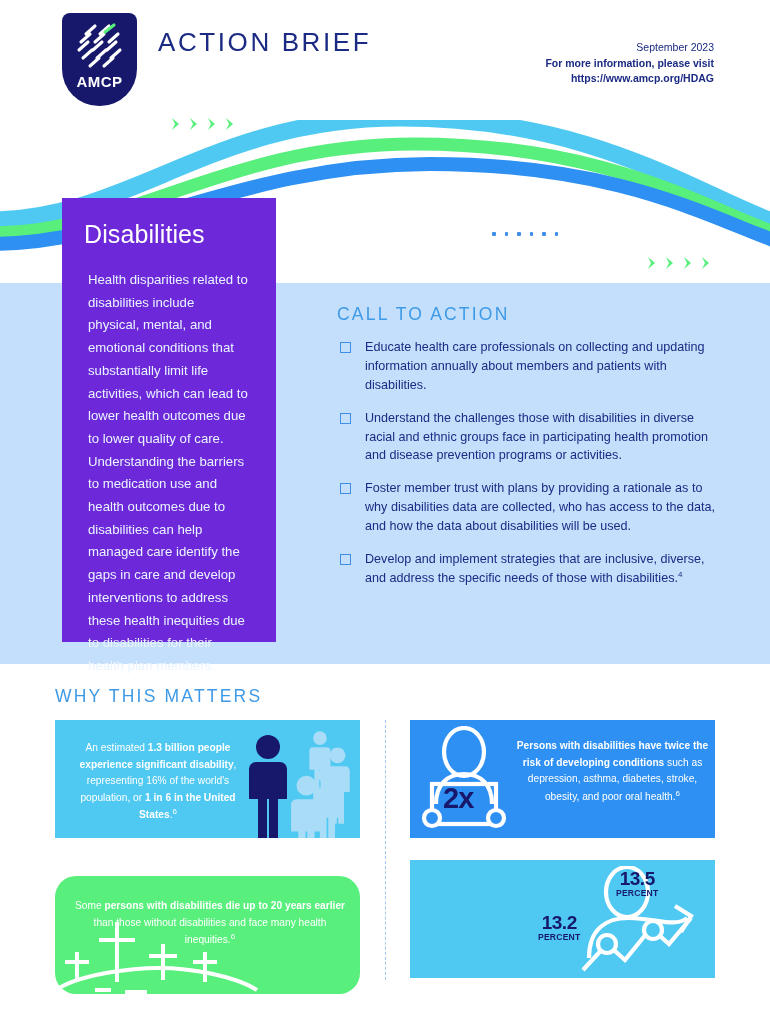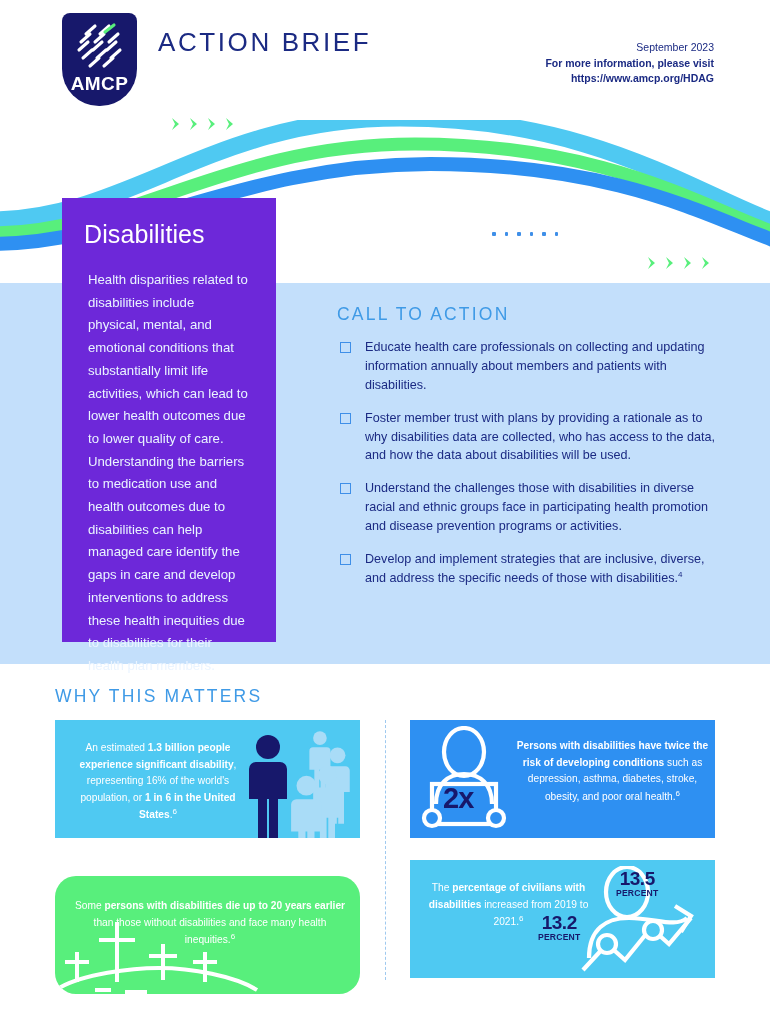--- a/index.html
+++ b/index.html
@@ -12,21 +12,21 @@
 
   
   .header{position:absolute;left:0;top:0;width:770px;height:115px;}
   .logo-shield{
     position:absolute;left:62px;top:13px;width:75px;height:93px;
     background:#17186b;border-radius:8px 8px 37px 37px;
   }
   .logo-marks{position:absolute;left:0;top:8px;width:75px;height:50px;}
   .logo-word{
     position:absolute;left:0;top:60px;width:75px;text-align:center;
-    color:#fff;font-weight:bold;font-size:19px;letter-spacing:.4px;
+    color:#fff;font-weight:bold;font-size:15px;letter-spacing:.4px;
   }
   .title-block{position:absolute;left:158px;top:28px;}
   .t-health{
     color:#3399f5;font-size:25px;font-weight:bold;line-height:1.06;
     letter-spacing:-.2px;
   }
   .t-action{
     color:#1b2a83;font-size:26px;line-height:1.12;letter-spacing:2.6px;
     font-weight:400;
   }
@@ -204,25 +204,25 @@
 
   <div class="cta">
     <h2>CALL TO ACTION</h2>
     <div id="cta-list">
         <div class="cta-item">
           <span class="cta-box"></span>
           <div class="cta-text">Educate health care professionals on collecting and updating information annually about members and patients with disabilities.</div>
         </div>
         <div class="cta-item">
           <span class="cta-box"></span>
-          <div class="cta-text">Foster member trust with plans by providing a rationale as to why disabilities data are collected, who has access to the data, and how the data about disabilities will be used.</div>
+          <div class="cta-text">Understand the challenges those with disabilities in diverse racial and ethnic groups face in participating health promotion and disease prevention programs or activities.</div>
         </div>
         <div class="cta-item">
           <span class="cta-box"></span>
-          <div class="cta-text">Understand the challenges those with disabilities in diverse racial and ethnic groups face in participating health promotion and disease prevention programs or activities.</div>
+          <div class="cta-text">Foster member trust with plans by providing a rationale as to why disabilities data are collected, who has access to the data, and how the data about disabilities will be used.</div>
         </div>
         <div class="cta-item">
           <span class="cta-box"></span>
           <div class="cta-text">Develop and implement strategies that are inclusive, diverse, and address the specific needs of those with disabilities.<span class="sup">4</span></div>
         </div>
       </div>
   </div>
 
   <div class="why">WHY THIS MATTERS</div>
 
@@ -297,17 +297,16 @@
         </g>
       </svg>
       <div class="pct p135">
         <div class="n">13.5</div>
         <div class="l">PERCENT</div>
       </div>
       <div class="pct p132">
         <div class="n">13.2</div>
         <div class="l">PERCENT</div>
       </div>
-      <div class="txt" id="card-text-3"><span>The </span><b>percentage of civilians with disabilities</b><span> increased from 2019 to 2021.</span><span class="sup">6</span></div>
     </div>
   </div>
 
 </div>
 
 </body></html>

